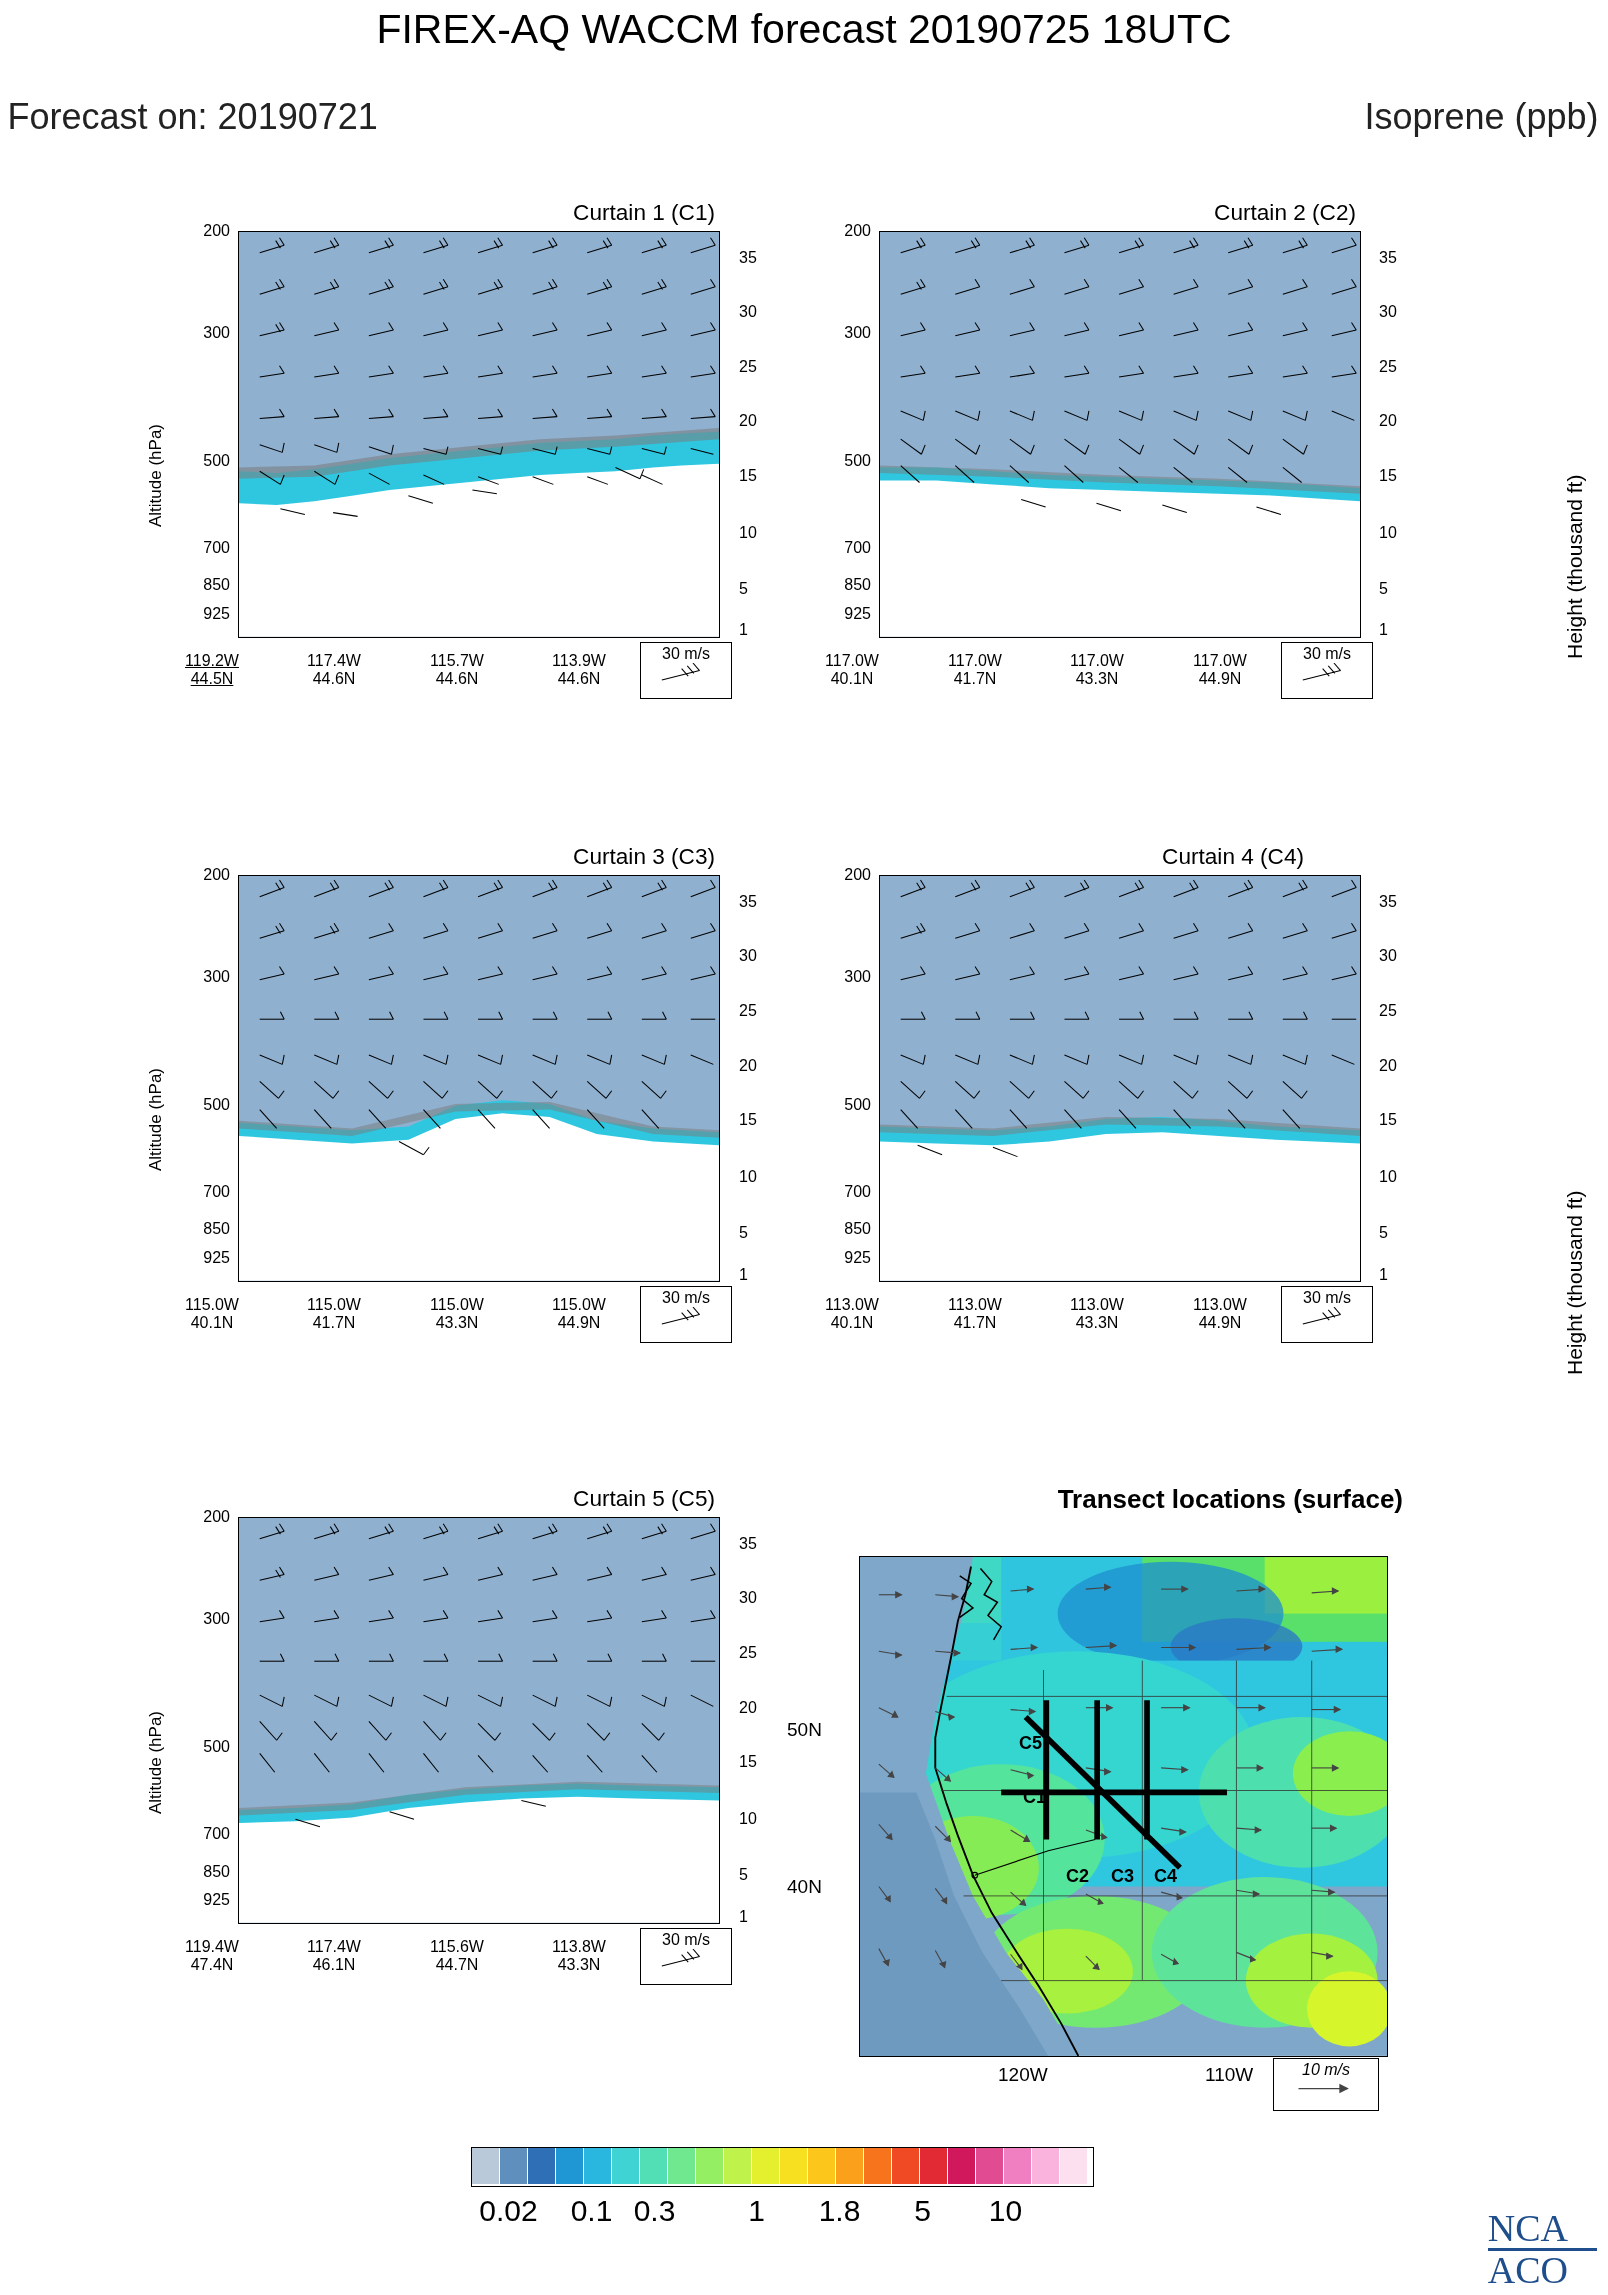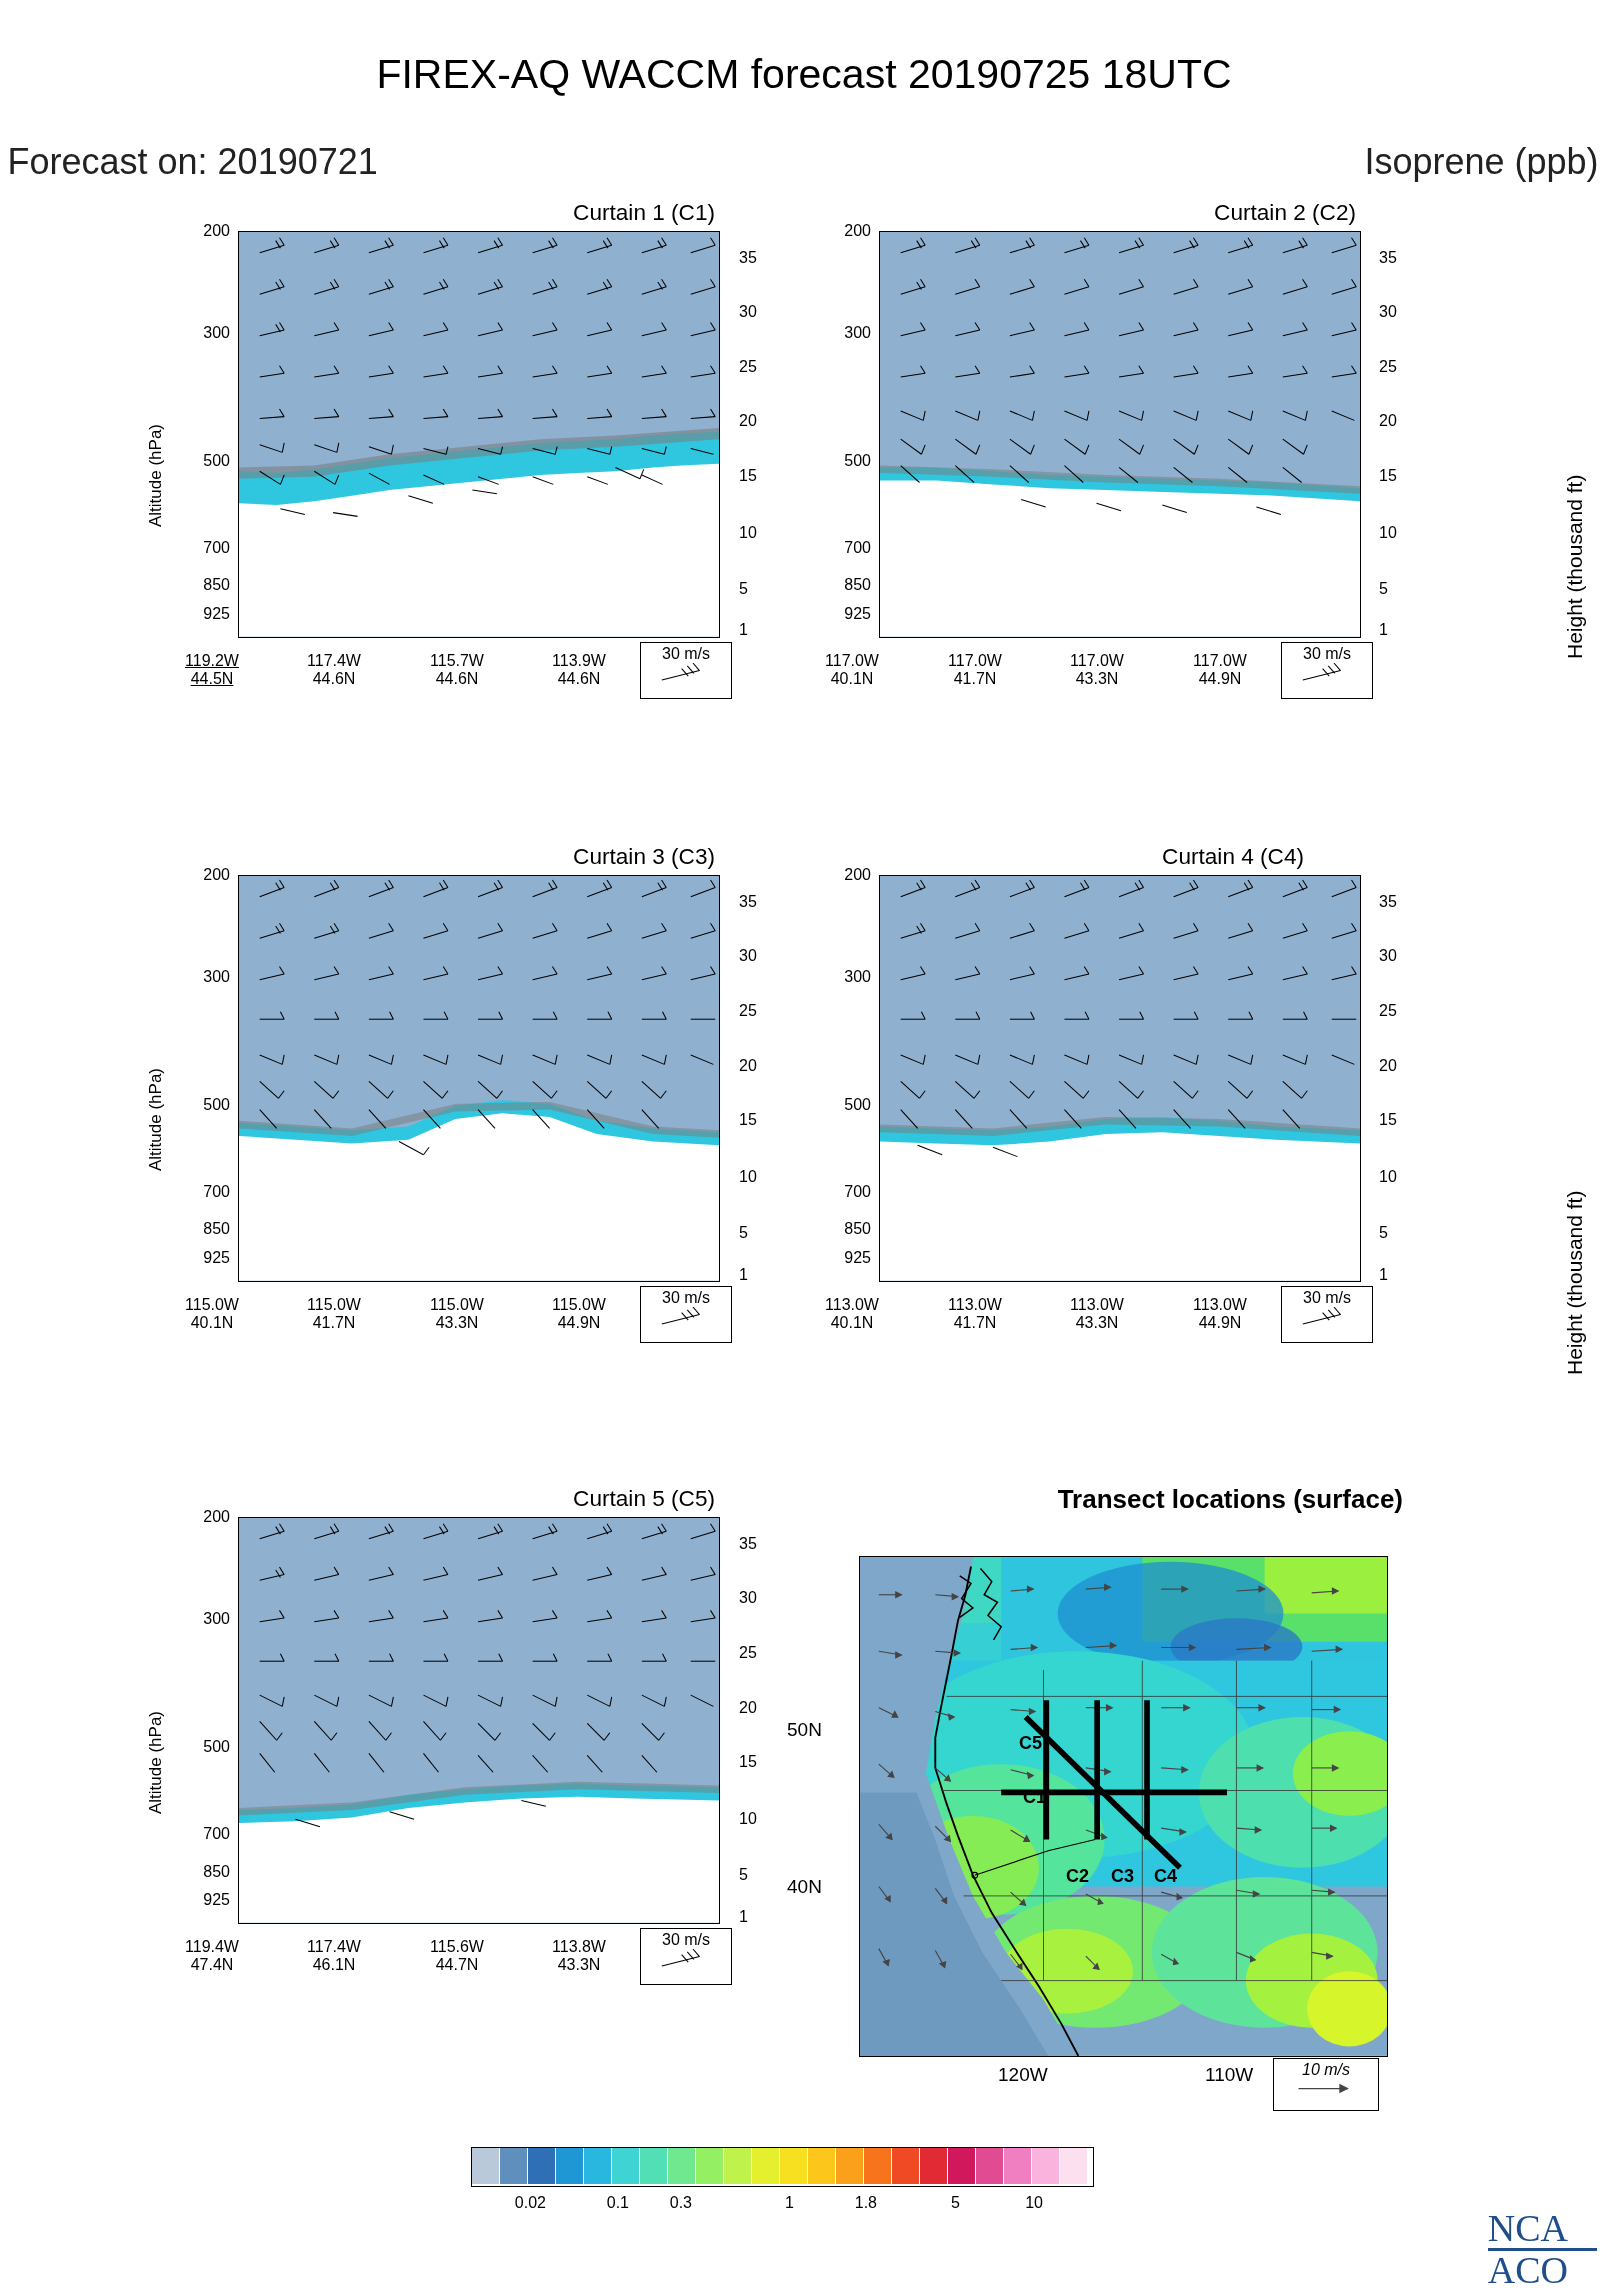--- a/index.html
+++ b/index.html
@@ -1,34 +1,34 @@
 <!DOCTYPE html>
 <html style="font-size:15px"><head>
 <meta charset="utf-8">
 <style>
   html,body{margin:0;padding:0;background:#ffffff;}
   body{width:1608px;height:2296px;position:relative;font-family:"Liberation Sans",sans-serif;color:#000;}
-  .abs{position:absolute;margin-top:45px;}
+  .abs{position:absolute;}
   #main-title{left:0;top:5.6px;width:1608px;text-align:center;font-size:41px;letter-spacing:0px;}
   #forecast-on{left:7.5px;top:96px;font-size:36px;color:#222;}
   #species-label{right:9.4px;top:96px;font-size:36px;color:#222;}
   .panel-title{position:absolute;text-align:right;font-size:22.6px;}
   .axis-label-left{position:absolute;font-size:17px;transform:rotate(-90deg);transform-origin:left top;white-space:nowrap;}
   .axis-label-right{position:absolute;font-size:21px;transform:rotate(-90deg);transform-origin:left top;white-space:nowrap;}
   .plotbox{position:absolute;border:0.9px solid #000;overflow:hidden;background:#8fb0cf;}
   .tick-l{position:absolute;font-size:16px;text-align:right;width:56px;}
   .tick-r{position:absolute;font-size:16px;text-align:left;width:38px;}
   .xlab{position:absolute;font-size:16px;text-align:center;width:104px;line-height:1.15;}
   .keybox{position:absolute;border:0.9px solid #000;background:#fff;font-size:16px;text-align:center;}
   .mapbox{position:absolute;border:0.9px solid #000;overflow:hidden;}
   .maplbl{position:absolute;font-size:19px;}
   .curtainlbl{position:absolute;font-size:18px;font-weight:bold;}
   .cbar-wrap{position:absolute;}
   .cbar-cell{float:left;height:36px;border-right:0.9px solid #fff;box-sizing:border-box;}
-  .cbar-tick{position:absolute;font-size:16px;text-align:right;width:75px;}
+  .cbar-tick{position:absolute;font-size:30px;text-align:center;width:75px;}
   #logo{position:absolute;right:11.3px;bottom:7.5px;text-align:left;color:#1f4e8c;font-size:38px;line-height:0.95;font-family:"Liberation Serif",serif;}
   #logo .bar{height:2.8px;background:#1f4e8c;margin:1.9px 0;width:109px;}
   svg{display:block;}
 </style>
 </head>
 <body>
 
 <div class="abs" id="main-title">FIREX-AQ WACCM forecast 20190725 18UTC</div>
 <div class="abs" id="forecast-on">Forecast on: 20190721</div>
 <div class="abs" id="species-label">Isoprene (ppb)</div>

